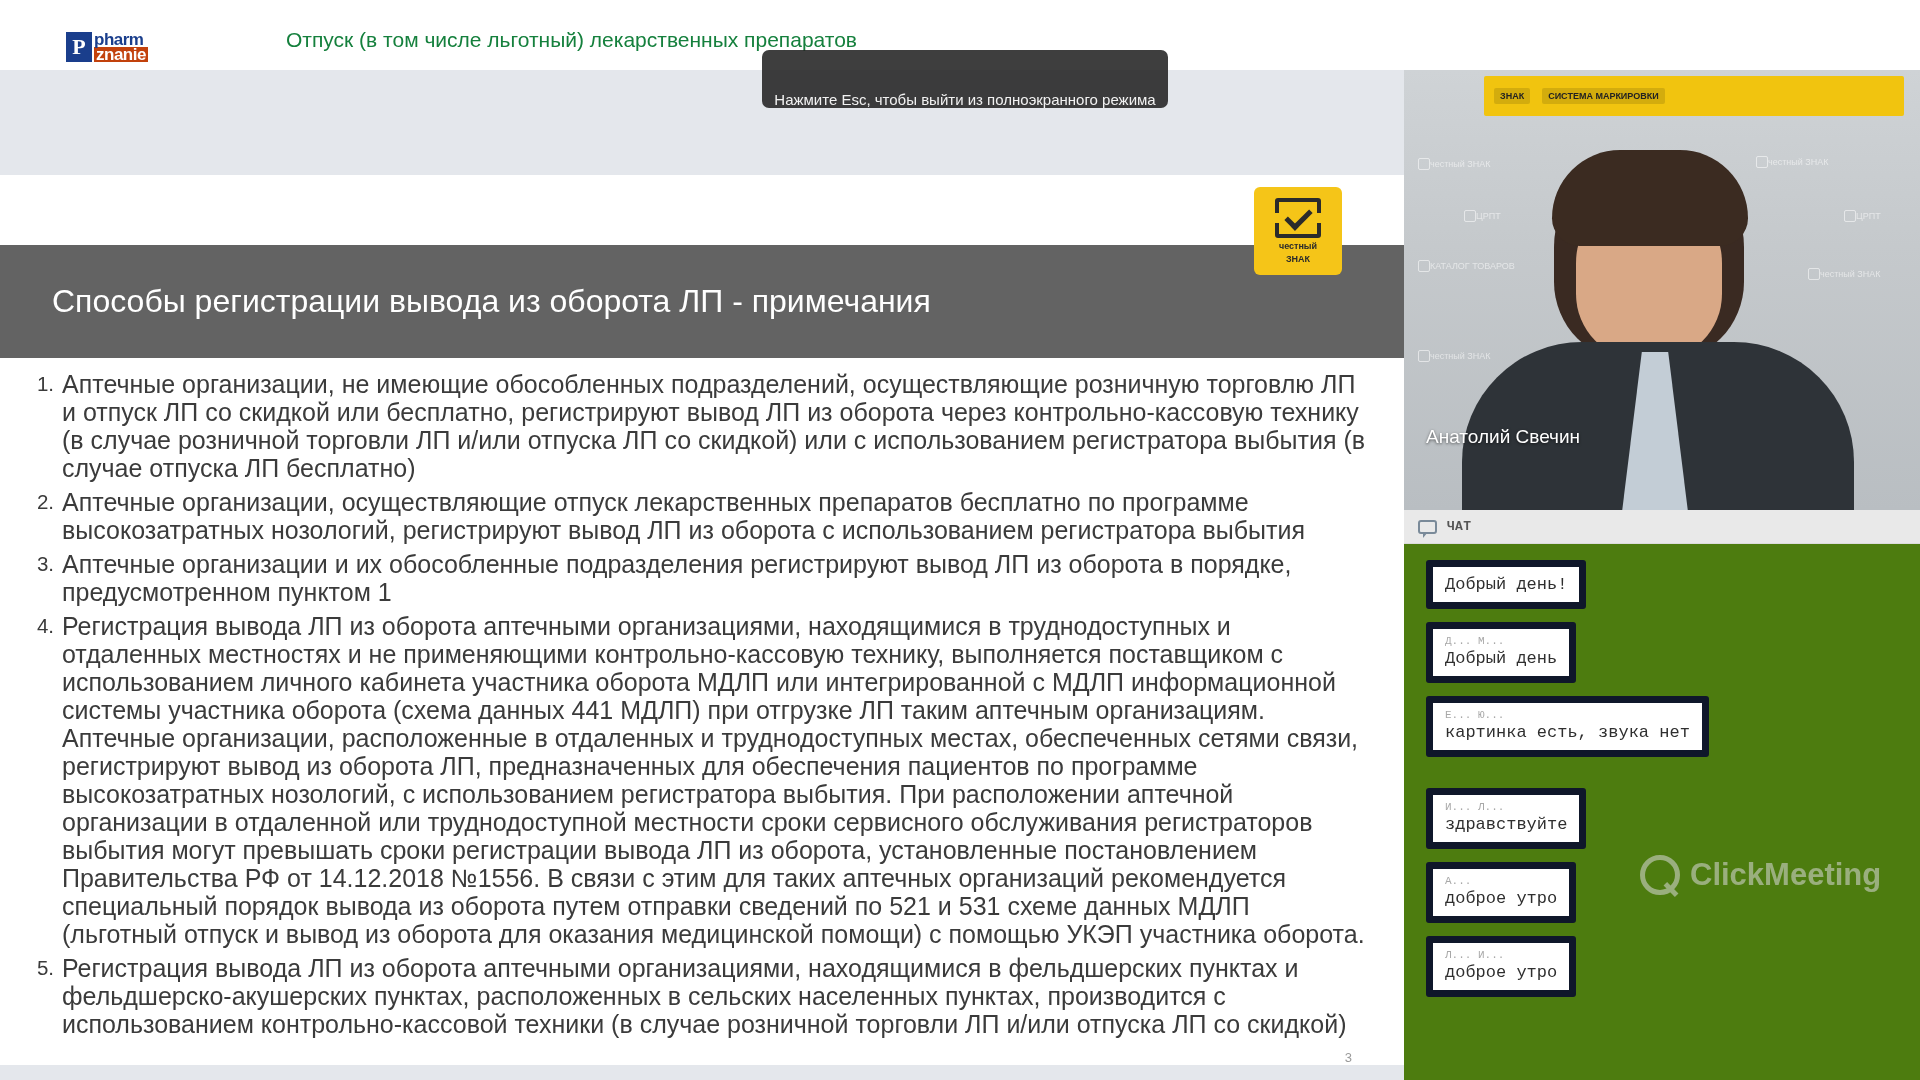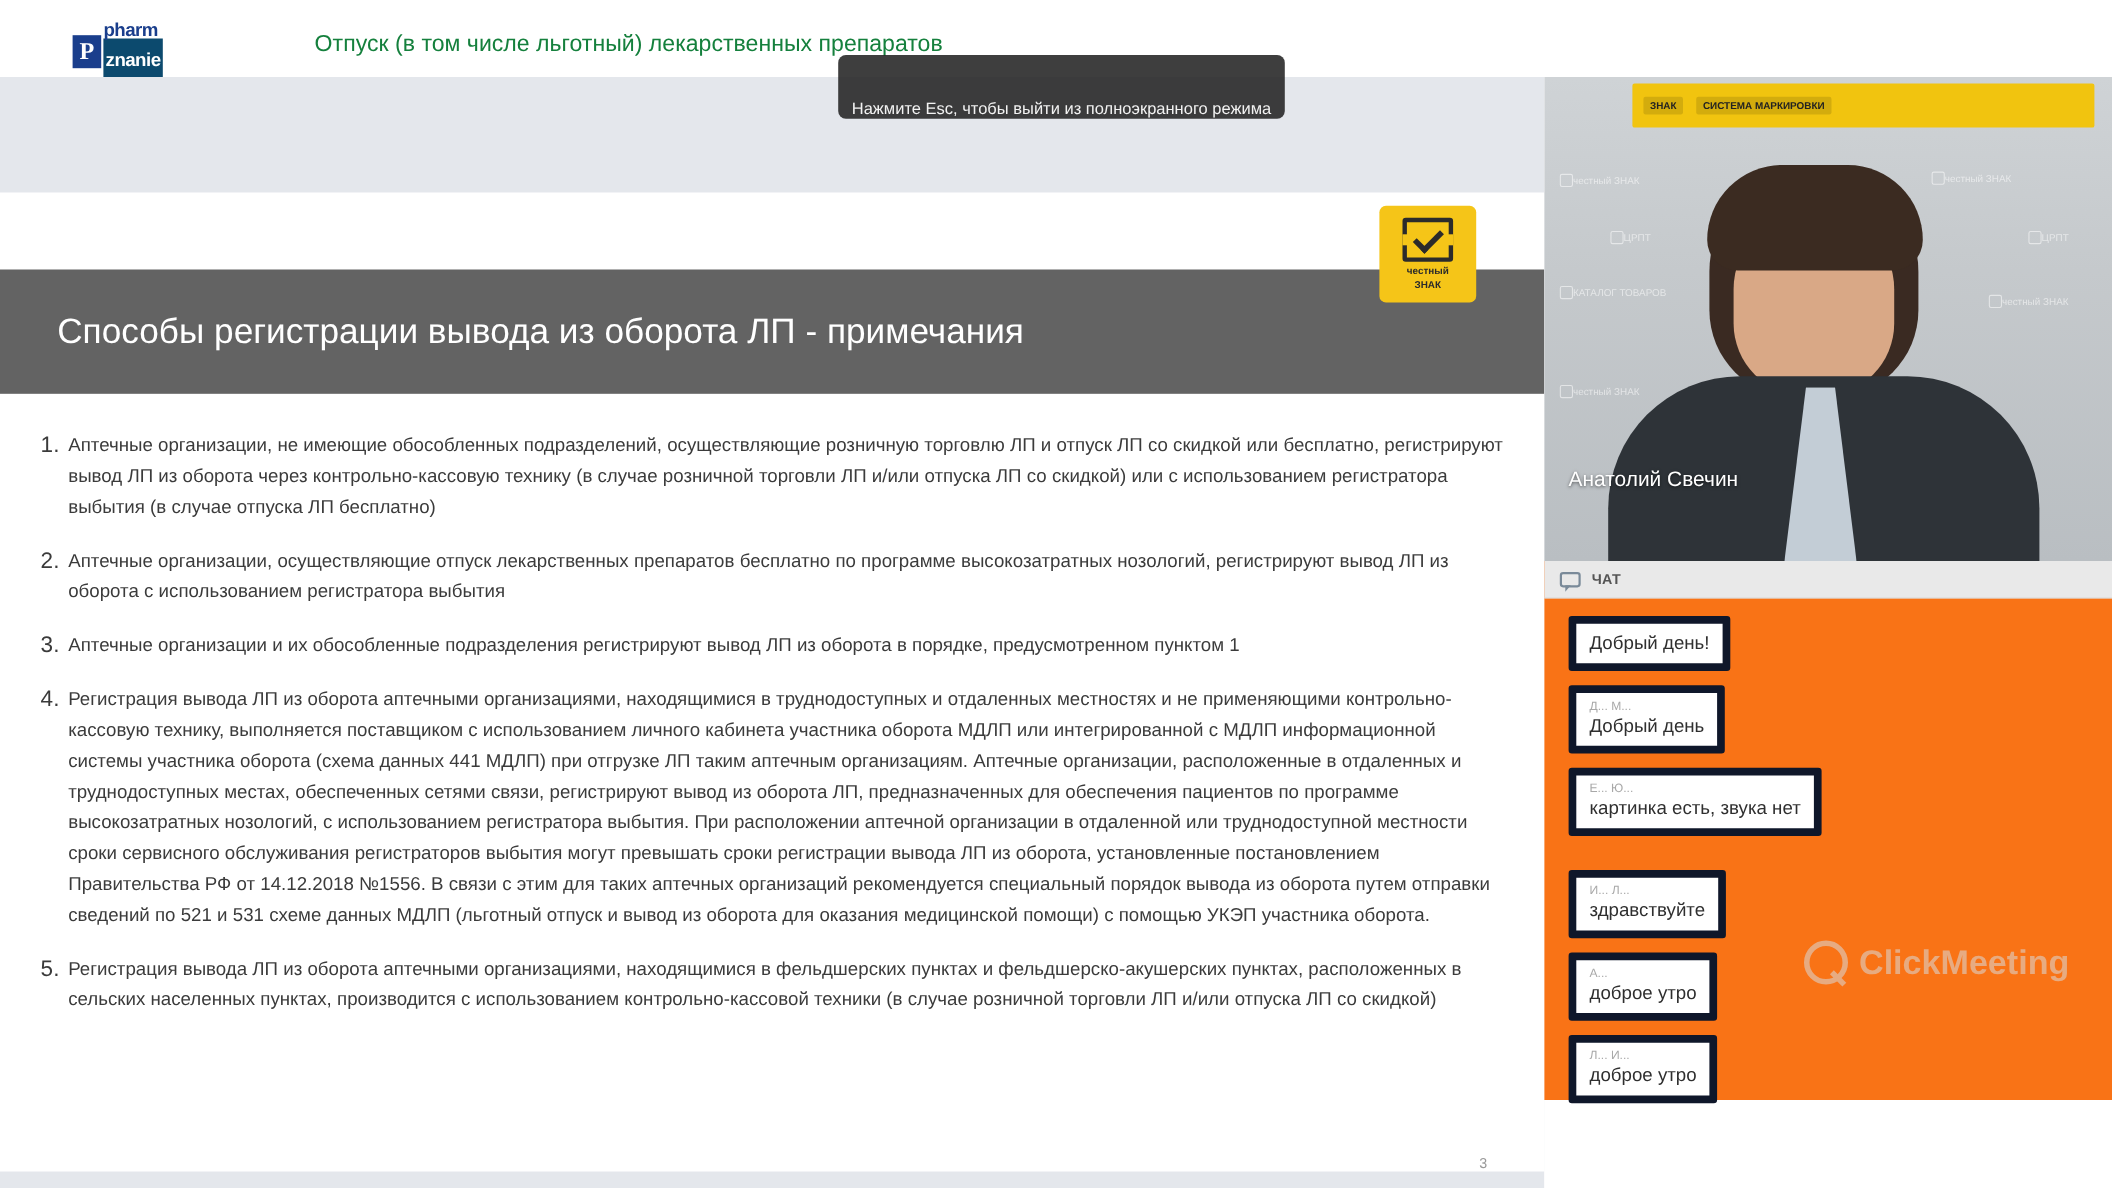--- a/index.html
+++ b/index.html
@@ -41,22 +41,22 @@
     line-height: 15px;
   }
   .logo-words .w1 {
     display: block;
     font-size: 17px; font-weight: bold; letter-spacing: -0.5px;
     color: #1a3e8c;
   }
   .logo-words .w2 {
     display: block;
     font-size: 17px; font-weight: bold; letter-spacing: -0.5px;
-    color: #ffffff; background: #0c4a6e;
-    padding: 12px 2px;
+    color: #ffffff; background: #c2410c;
+    padding: 0 2px;
   }
   .webinar-title {
     position: absolute; left: 286px; top: 28px;
     font-size: 21px; color: #15803d;
     white-space: nowrap;
   }
 
   
   .esc-toast {
     position: absolute;
@@ -132,25 +132,24 @@
   }
   ol.notes {
     list-style: none;
     counter-reset: n;
   }
   ol.notes > li {
     counter-increment: n;
     position: relative;
     padding-left: 52px;
     margin-bottom: 6px;
-    font-size: 17px;
+    font-size: 25px;
     line-height: 28px;
     color: #3b3b3b;
     text-align: left;
-    margin-top: 21px;
   }
   ol.notes > li::before {
     content: counter(n) ".";
     position: absolute; left: 14px; top: 0;
     width: 30px;
     text-align: right;
     color: #3b3b3b;
     font-size: 20.5px;
   }
   .slide-pagenum {
@@ -251,22 +250,23 @@
     content: "";
     position: absolute; right: -8px; top: 1px;
     border-left: 7px solid #ffffff;
     border-top: 5px solid transparent;
     border-bottom: 5px solid transparent;
   }
 
   
   .chat {
     position: absolute; left: 0; top: 440px;
-    width: 516px; height: 490px;
-    background: #f97316;
+    width: 516px; height: 570px;
+    background: #4d7c0f;
+    font-family: Liberation Mono, monospace;
   }
   .chat-head {
     height: 34px;
     background: #e9e9e9;
     display: flex; align-items: center;
     gap: 10px; padding-left: 14px;
     border-bottom: 1px solid #dcdcdc;
   }
   .chat-head .label {
     font-size: 13px; color: #555; font-weight: bold; letter-spacing: 0.3px;

